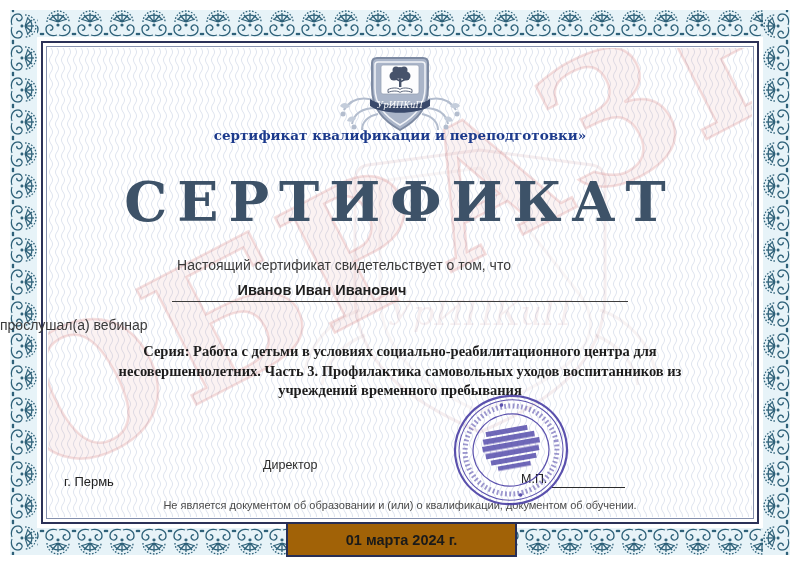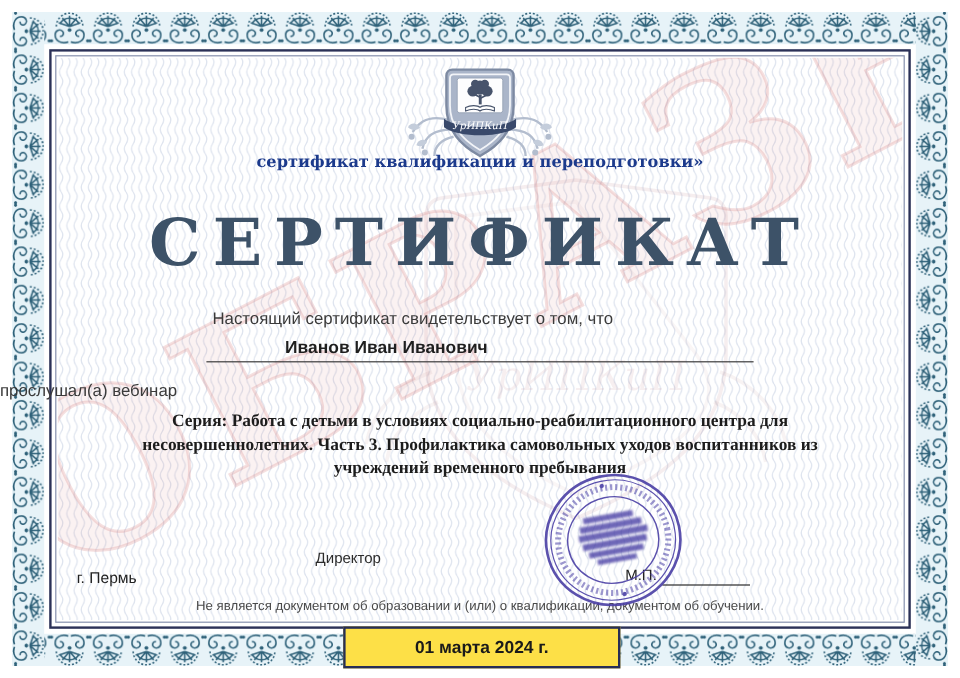--- a/index.html
+++ b/index.html
@@ -40,21 +40,21 @@
 
   .city{position:absolute;left:64px;top:474px;font-size:13px;color:#222;text-align:center;}
   .director{position:absolute;left:263px;top:457px;font-size:12.5px;line-height:16px;color:#2b2b2b;}
   .mp{position:absolute;left:521px;top:472px;font-size:12.5px;color:#222;}
   .sig-line{position:absolute;left:552px;top:487px;width:73px;border-bottom:1.4px solid #2b2b2b;}
   .disclaimer{position:absolute;left:0;top:499px;width:800px;text-align:center;font-size:11px;color:#4a4a4a;}
 
   .stamp{position:absolute;left:445px;top:392px;width:132px;height:120px;z-index:5;}
 
   .date-box{position:absolute;left:286px;top:522px;width:227px;height:31px;z-index:6;
-    background:#fde047;border:2px solid #272e55;display:flex;align-items:center;justify-content:center;
+    background:#a16207;border:2px solid #272e55;display:flex;align-items:center;justify-content:center;
     font-size:14.5px;font-weight:bold;color:#1a1a1a;}
 </style>
 </head>
 <body>
 
 <div class="page">
 
   <div class="inner-bg">
     <svg width="704" height="469" xmlns="http://www.w3.org/2000/svg">
       <defs>

